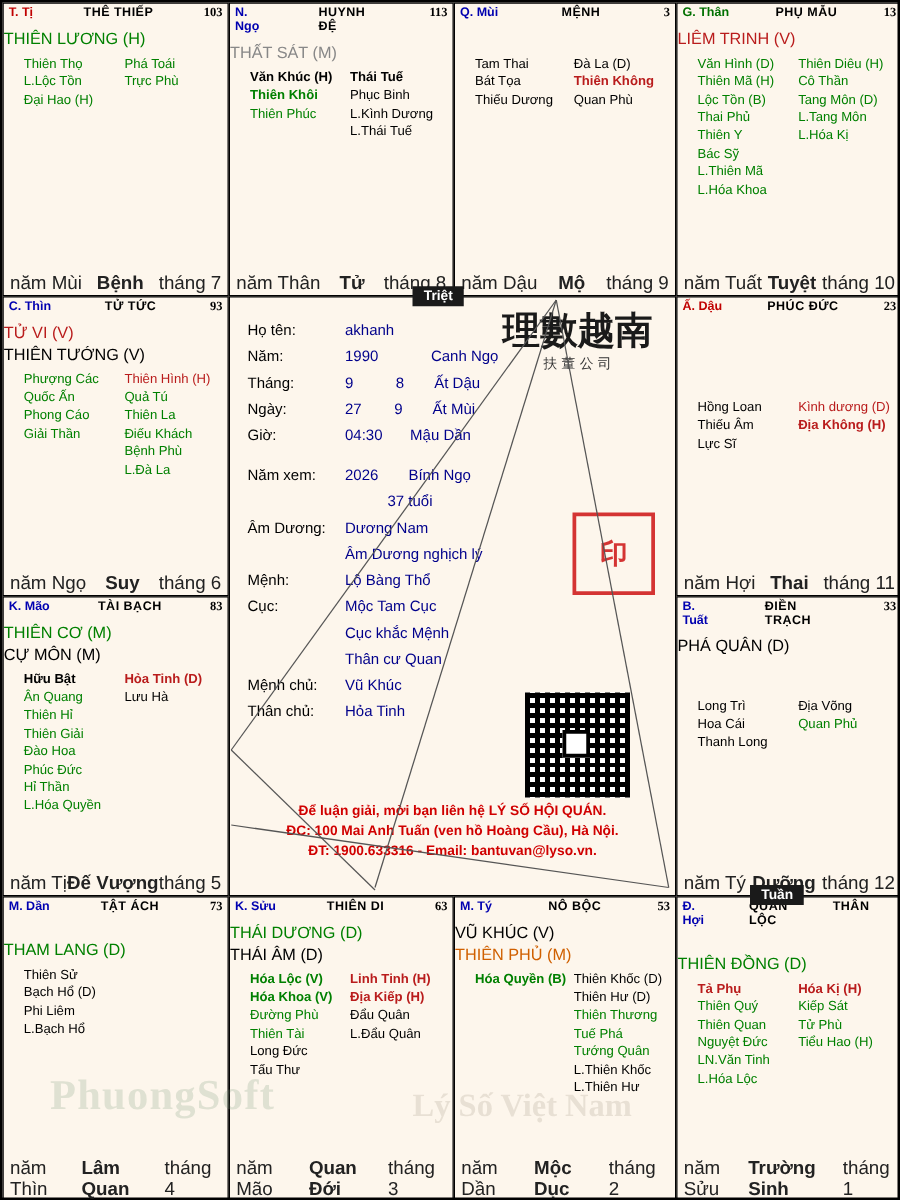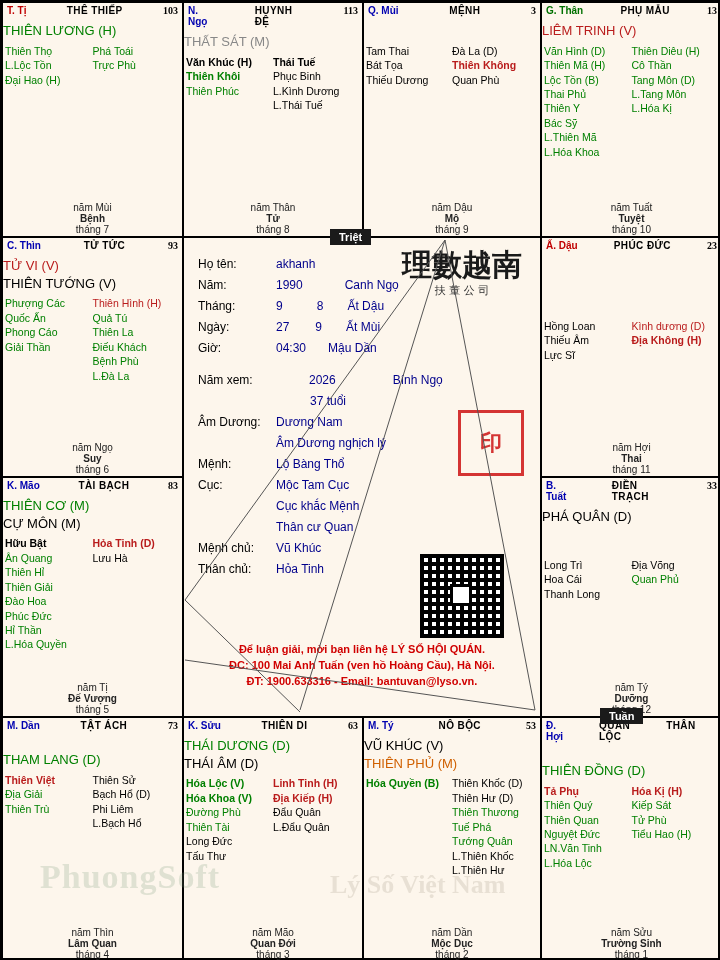--- a/index.html
+++ b/index.html
@@ -53,33 +53,32 @@
     line-height:1.35;
   }
   .red{color:#b91c1c;}
   .blue{color:#0000c0;}
   .green{color:#008000;}
   .black{color:#000;}
   .orange{color:#d06000;}
   .gray{color:#888;}
   .cols{
     display:flex;
-    padding:4px 6px 0 2px;
+    padding:4px 6px 0 16px;
     gap:4px;
     line-height:1.38;
     font-size:10.5px;
   }
   .cols .c{flex:1;min-width:0;}
   .bold{font-weight:bold;}
   .footer{
     position:absolute;left:0;right:0;bottom:1px;
     display:flex;justify-content:space-between;align-items:center;
     padding:0 5px;
-    font-size:10px;
-    flex-direction:column;
+    font-size:15px;
   }
   .footer .mid{font-weight:bold;}
   
   .center-inner{position:relative;width:100%;height:100%;}
   .info{
     position:absolute;left:14px;top:20px;width:250px;
     font-size:12px;color:#00008b;
     line-height:1.0;
   }
   .irow{display:flex;margin-bottom:9px;}
@@ -334,21 +333,21 @@
             <span class="ilab">Ngày:</span>
             <span class="ival">27</span>
             <span class="ival2" style="margin-left:26px;">9</span>
             <span style="margin-left:24px;" class="ival">Ất Mùi</span>
           </div>
         <div class="irow">
             <span class="ilab">Giờ:</span>
             <span class="ival">04:30</span>
             <span style="margin-left:22px;" class="ival">Mậu Dần</span>
           </div>
-        <div class="irow" style="margin-top:20px;gap:33px;">
+        <div class="irow" style="margin-top:20px;">
             <span class="ilab">Năm xem:</span>
             <span class="ival">2026</span>
             <span style="margin-left:24px;" class="ival">Bính Ngọ</span>
           </div>
         <div class="sub" style="margin-left:112px;">37 tuổi</div>
         <div class="irow" style="margin-top:8px;">
             <span class="ilab">Âm Dương:</span>
             <span class="ival">Dương Nam</span>
           </div>
         <div class="sub">Âm Dương nghịch lý</div>
@@ -479,25 +478,20 @@
     <div class="hdr">
       <span class="cung blue">M. Dần</span>
       <span class="name">TẬT ÁCH</span>
       <span class="num">73</span>
     </div>
     <div class="mainstars" style="margin-top:20px;">
       <div class="green">THAM LANG (D)</div>
     </div>
     <div class="cols">
       <div class="c">
-        <div class="red bold">Thiên Việt</div>
-        <div class="green">Địa Giải</div>
-        <div class="green">Thiên Trù</div>
-      </div>
-      <div class="c">
         <div class="black">Thiên Sử</div>
         <div class="black">Bạch Hổ (D)</div>
         <div class="black">Phi Liêm</div>
         <div class="black">L.Bạch Hổ</div>
       </div>
     </div>
     <div class="footer">
       <span>năm Thìn</span>
       <span class="mid">Lâm Quan</span>
       <span>tháng 4</span>

